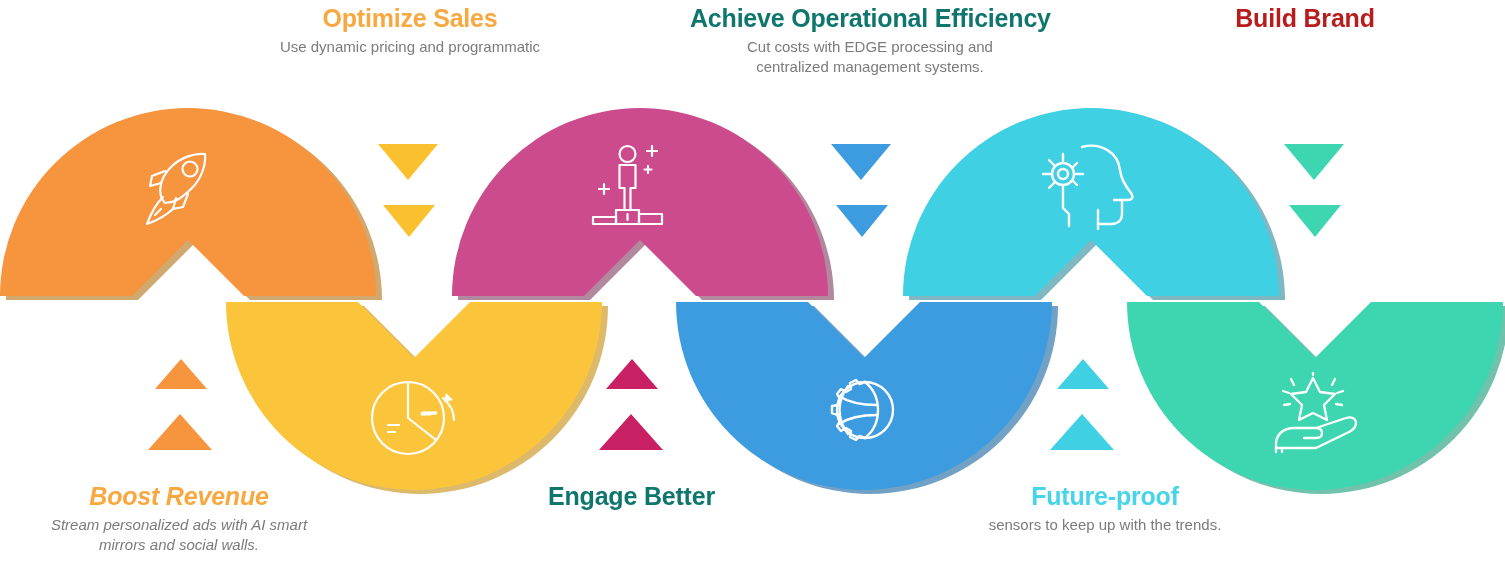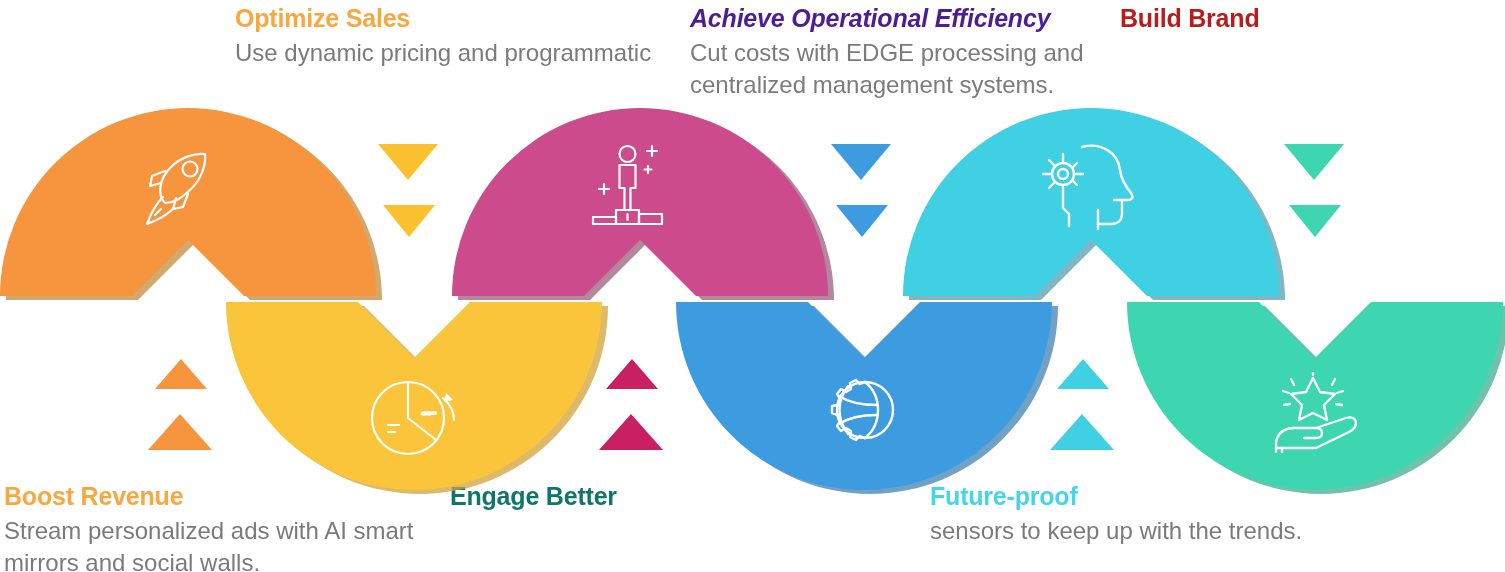--- a/index.html
+++ b/index.html
@@ -7,27 +7,27 @@
     width:1505px;height:572px;
     background:#ffffff;
     font-family:"Liberation Sans","DejaVu Sans",sans-serif;
     overflow:hidden;
     position:relative;
   }
   #stage{position:absolute;left:0;top:0;width:1505px;height:572px;}
   .cap{position:absolute;}
   .cap svg{display:block;overflow:visible;}
 
-  .txtblock{position:absolute;text-align:left;}
+  .txtblock{position:absolute;text-align:center;}
   .ttl{
     font-size:25px;font-weight:bold;line-height:1.12;
     letter-spacing:-0.2px;white-space:nowrap;
   }
   .desc{
-    font-size:24px;color:#7b7b7b;line-height:1.33;
+    font-size:15px;color:#7b7b7b;line-height:1.33;
     margin-top:5px;font-weight:400;
   }
   .desc div{white-space:nowrap;}
 
   .tri{position:absolute;}
   .tri svg{display:block;}
 
   .iconwrap{position:absolute;pointer-events:none;}
   .iconwrap svg{display:block;}
 </style>
@@ -37,32 +37,32 @@
 <div id="stage">
 
   <div class="txtblock" style="left:235px;top:4px;width:350px;">
     <div class="ttl" style="color:#F9A840;">Optimize Sales</div>
     <div class="desc">
       <div>Use dynamic pricing and programmatic</div>
     </div>
   </div>
 
   <div class="txtblock" style="left:690px;top:4px;width:360px;">
-    <div class="ttl" style="color:#4c1d95;font-style:italic;">Achieve Operational Efficiency</div>
+    <div class="ttl" style="color:#0f766e;">Achieve Operational Efficiency</div>
     <div class="desc">
       <div>Cut costs with EDGE processing and</div>
       <div>centralized management systems.</div>
     </div>
   </div>
 
   <div class="txtblock" style="left:1120px;top:4px;width:370px;">
     <div class="ttl" style="color:#b91c1c;">Build Brand</div>
   </div>
 
-  <div class="txtblock" style="left:4px;top:482px;width:350px;">
+  <div class="txtblock" style="left:4px;top:482px;width:350px;font-style:italic;">
     <div class="ttl" style="color:#F9A840;">Boost Revenue</div>
     <div class="desc">
       <div>Stream personalized ads with AI smart</div>
       <div>mirrors and social walls.</div>
     </div>
   </div>
 
   <div class="txtblock" style="left:450px;top:482px;width:363px;">
     <div class="ttl" style="color:#0f766e;">Engage Better</div>
   </div>

